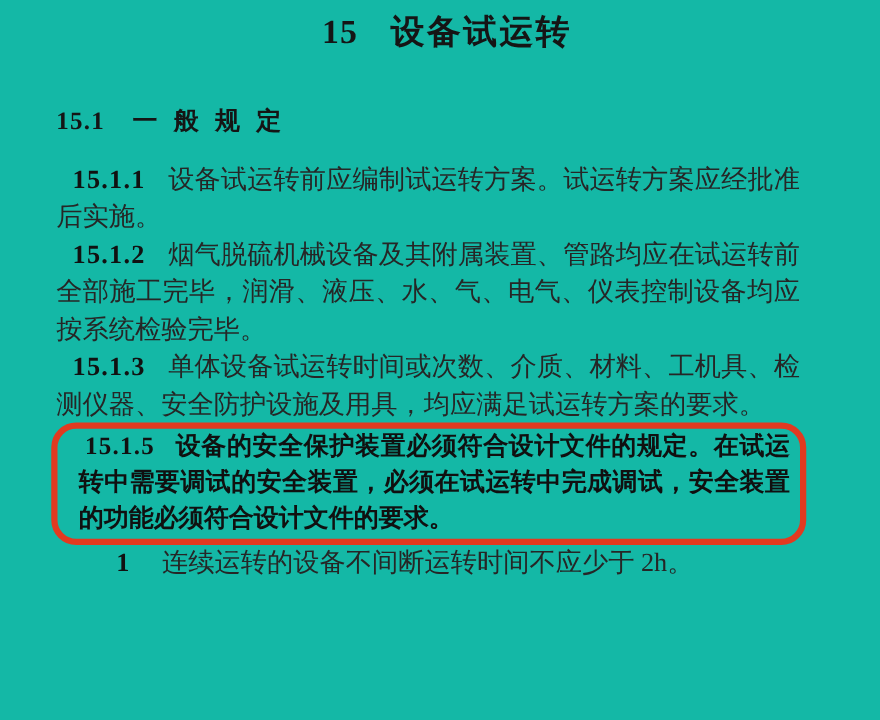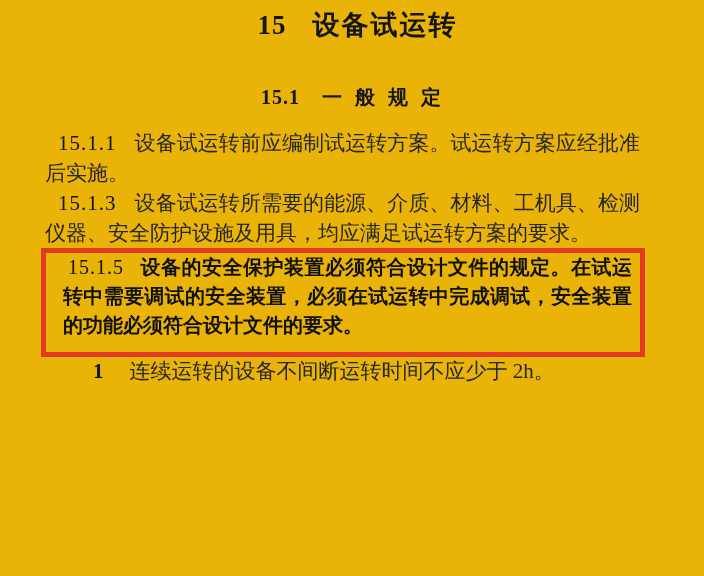--- a/index.html
+++ b/index.html
@@ -8,67 +8,67 @@
     width: 704px; height: 576px;
     background: #ffffff;
     overflow: hidden;
     color: #242424;
     font-family: "Liberation Serif", "DejaVu Serif", serif;
   }
   .page {
     box-sizing: border-box;
     width: 704px; height: 576px;
     padding: 8px 64px 0 45px;
-    background: #eab308;
+    background: #14b8a6;
   }
   
   .chapter-title {
     margin: 0 -30px 0 0;
     text-align: center;
     font-size: 27px;
     line-height: 34px;
     font-weight: bold;
     color: #151515;
     letter-spacing: 2px;
   }
   .chapter-num { margin-right: 26px; letter-spacing: 1px; }
   
   .section-heading {
     margin: 42px -30px 0 0;
-    text-align: center;
+    text-align: left;
     font-size: 20px;
     line-height: 26px;
     font-weight: bold;
     color: #151515;
   }
   .section-num { margin-right: 22px; letter-spacing: 1px; }
   .section-text { letter-spacing: 13px; }
   
   .body {
     margin-top: 18px;
     font-size: 21px;
     line-height: 30px;
     text-align: justify;
     text-justify: inter-character;
     color: #262626;
   }
   .clause { margin: 0; text-indent: 13px; }
   .cnum {
-    font-weight: normal;
+    font-weight: bold;
     letter-spacing: 1px;
     margin-right: 18px;
     color: #111;
     white-space: nowrap;
   }
   
   .highlight-box {
     border: 5px solid var(--hl, #e23a20);
-    border-radius: 0;
+    border-radius: 20px;
     margin: 0 -5px 0 -4px;
-    padding: 0 8px 12px 17px;
+    padding: 0 8px 1px 17px;
   }
   .boxed {
     text-indent: 5px;
     line-height: 29px;
     font-size: 20px;
     font-family: "Liberation Sans", "DejaVu Sans", sans-serif;
     font-weight: bold;
     color: #101010;
   }
   .boxed .cnum {
@@ -91,23 +91,26 @@
   <h2 class="section-heading">
     <span class="section-num">15.1</span><span class="section-text">一般规定</span>
   </h2>
 
   <section class="body">
 
     <p class="clause">
       <span class="cnum">15.1.1</span><span class="ctext">设备试运转前应编制试运转方案。试运转方案应经批准后实施。</span>
     </p>
 
+    <p class="clause">
+      <span class="cnum">15.1.2</span><span class="ctext">烟气脱硫机械设备及其附属装置、管路均应在试运转前全部施工完毕，润滑、液压、水、气、电气、仪表控制设备均应按系统检验完毕。</span>
+    </p>
 
     <p class="clause">
-      <span class="cnum">15.1.3</span><span class="ctext">设备试运转所需要的能源、介质、材料、工机具、检测仪器、安全防护设施及用具，均应满足试运转方案的要求。</span>
+      <span class="cnum">15.1.3</span><span class="ctext">单体设备试运转时间或次数、介质、材料、工机具、检测仪器、安全防护设施及用具，均应满足试运转方案的要求。</span>
     </p>
 
 
     <div class="highlight-box">
       <p class="clause boxed">
         <span class="cnum">15.1.5</span><span class="ctext">设备的安全保护装置必须符合设计文件的规定。在试运转中需要调试的安全装置，必须在试运转中完成调试，安全装置的功能必须符合设计文件的要求。</span>
       </p>
     </div>
 
 

